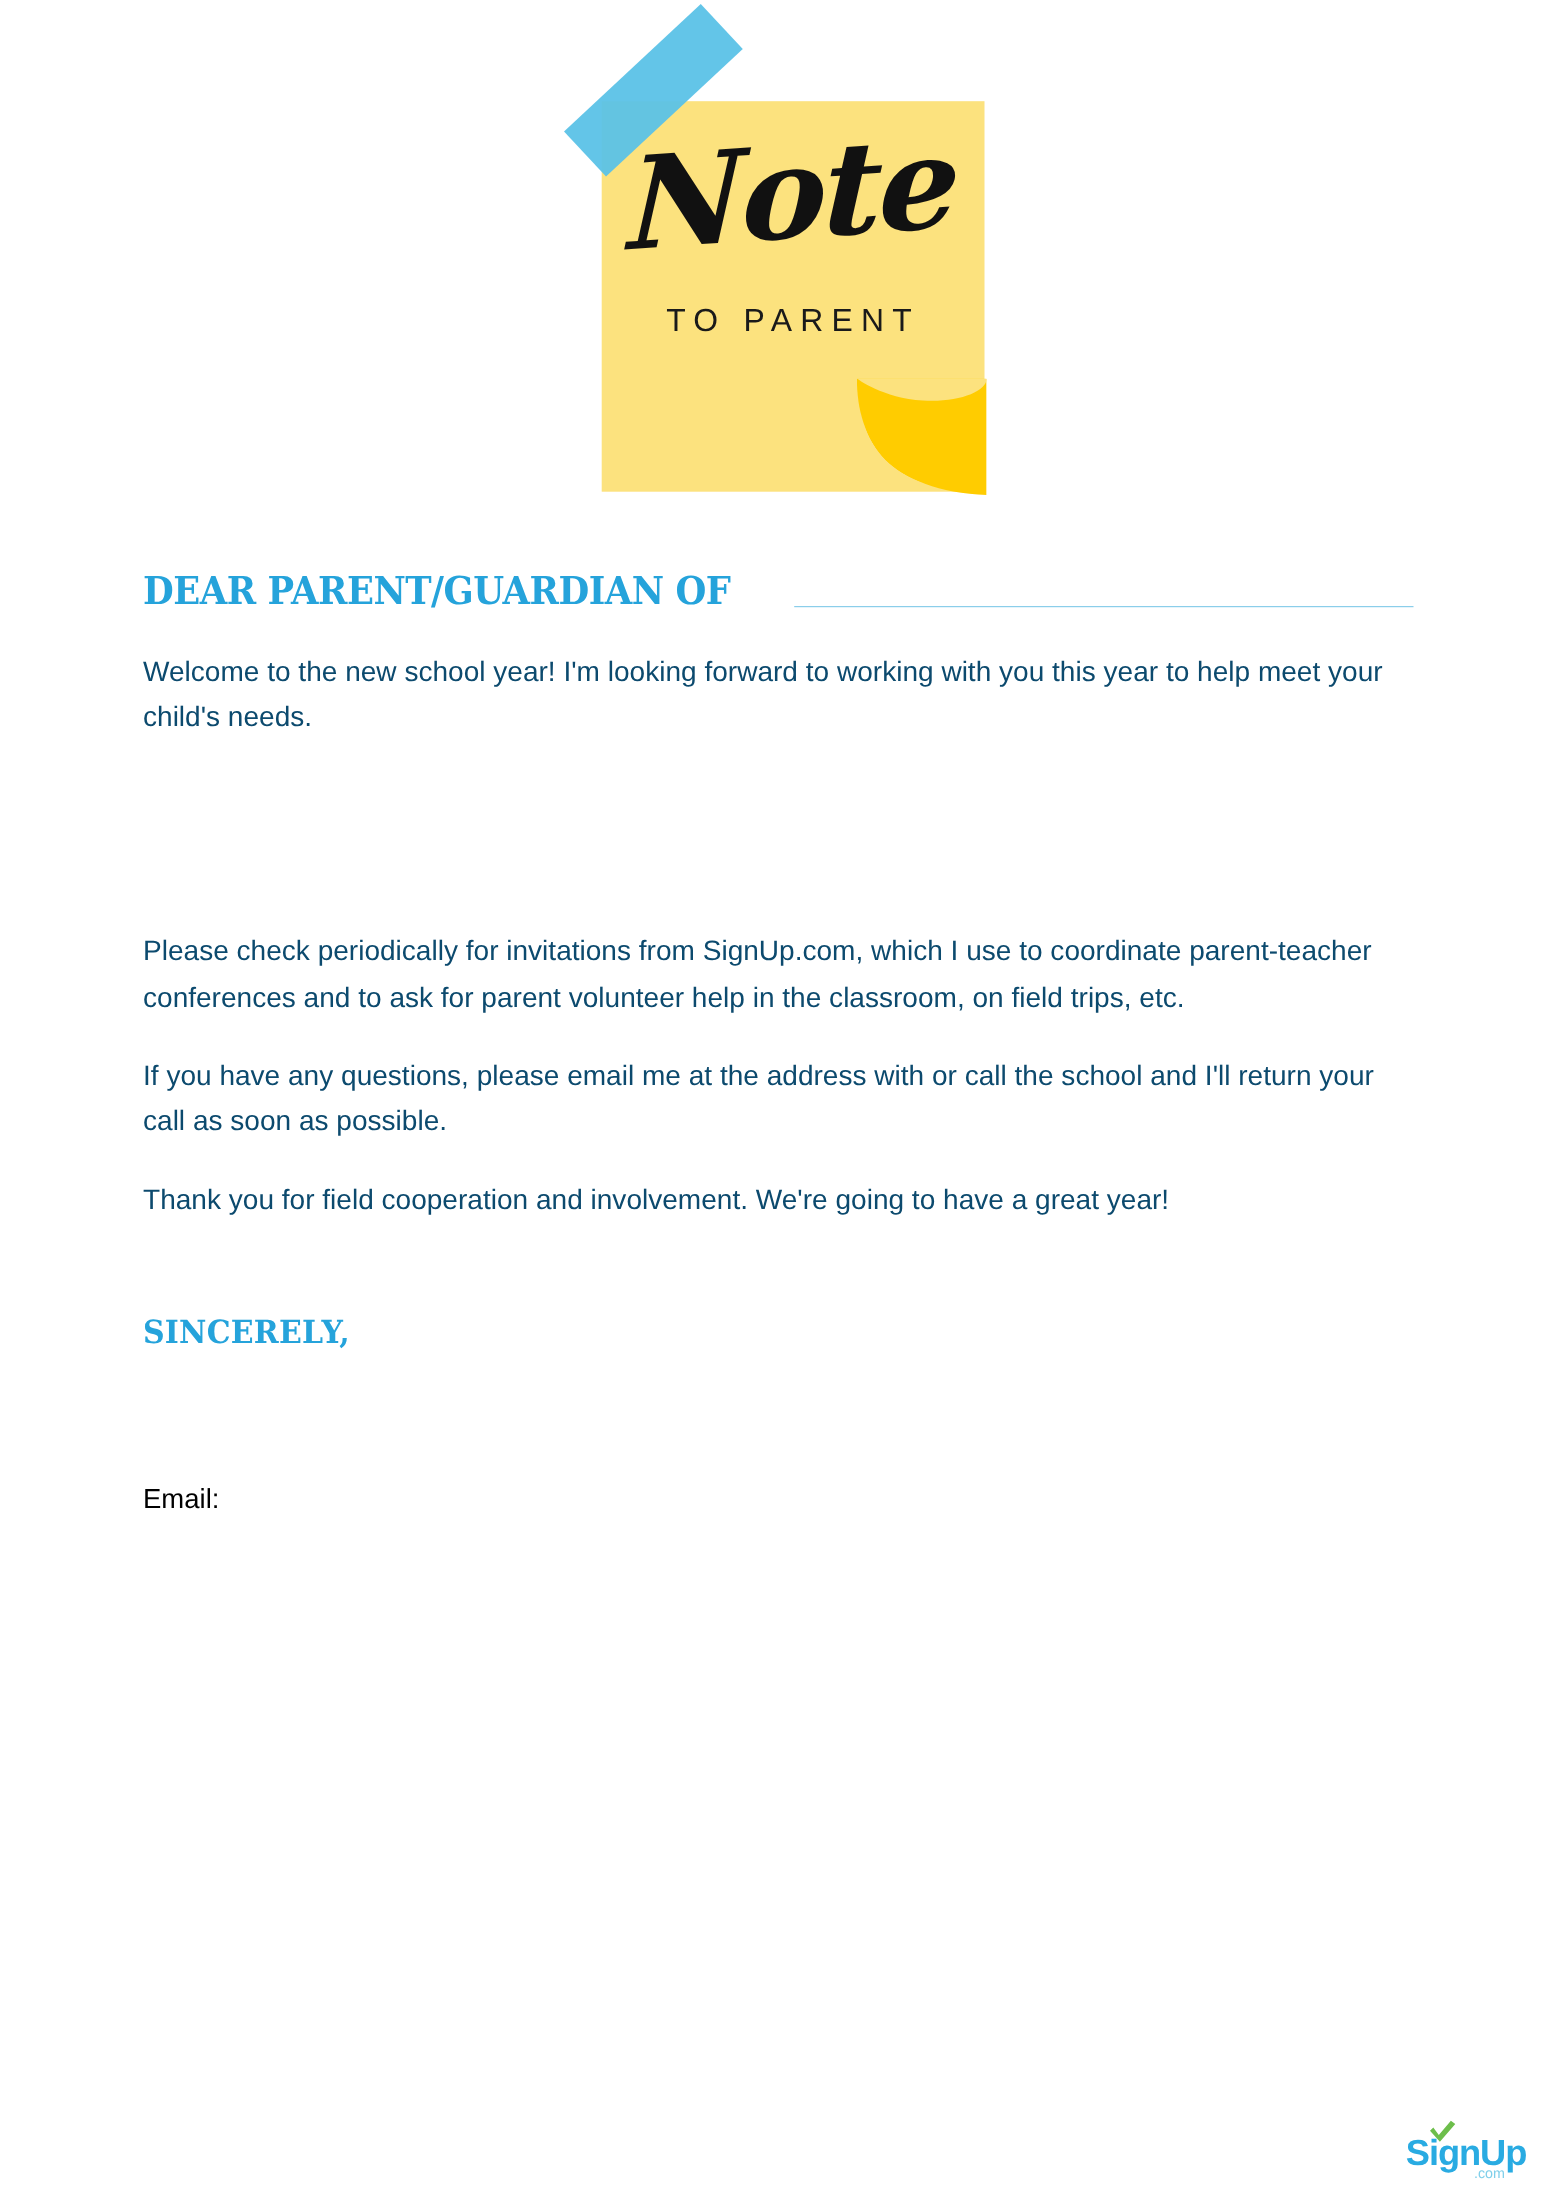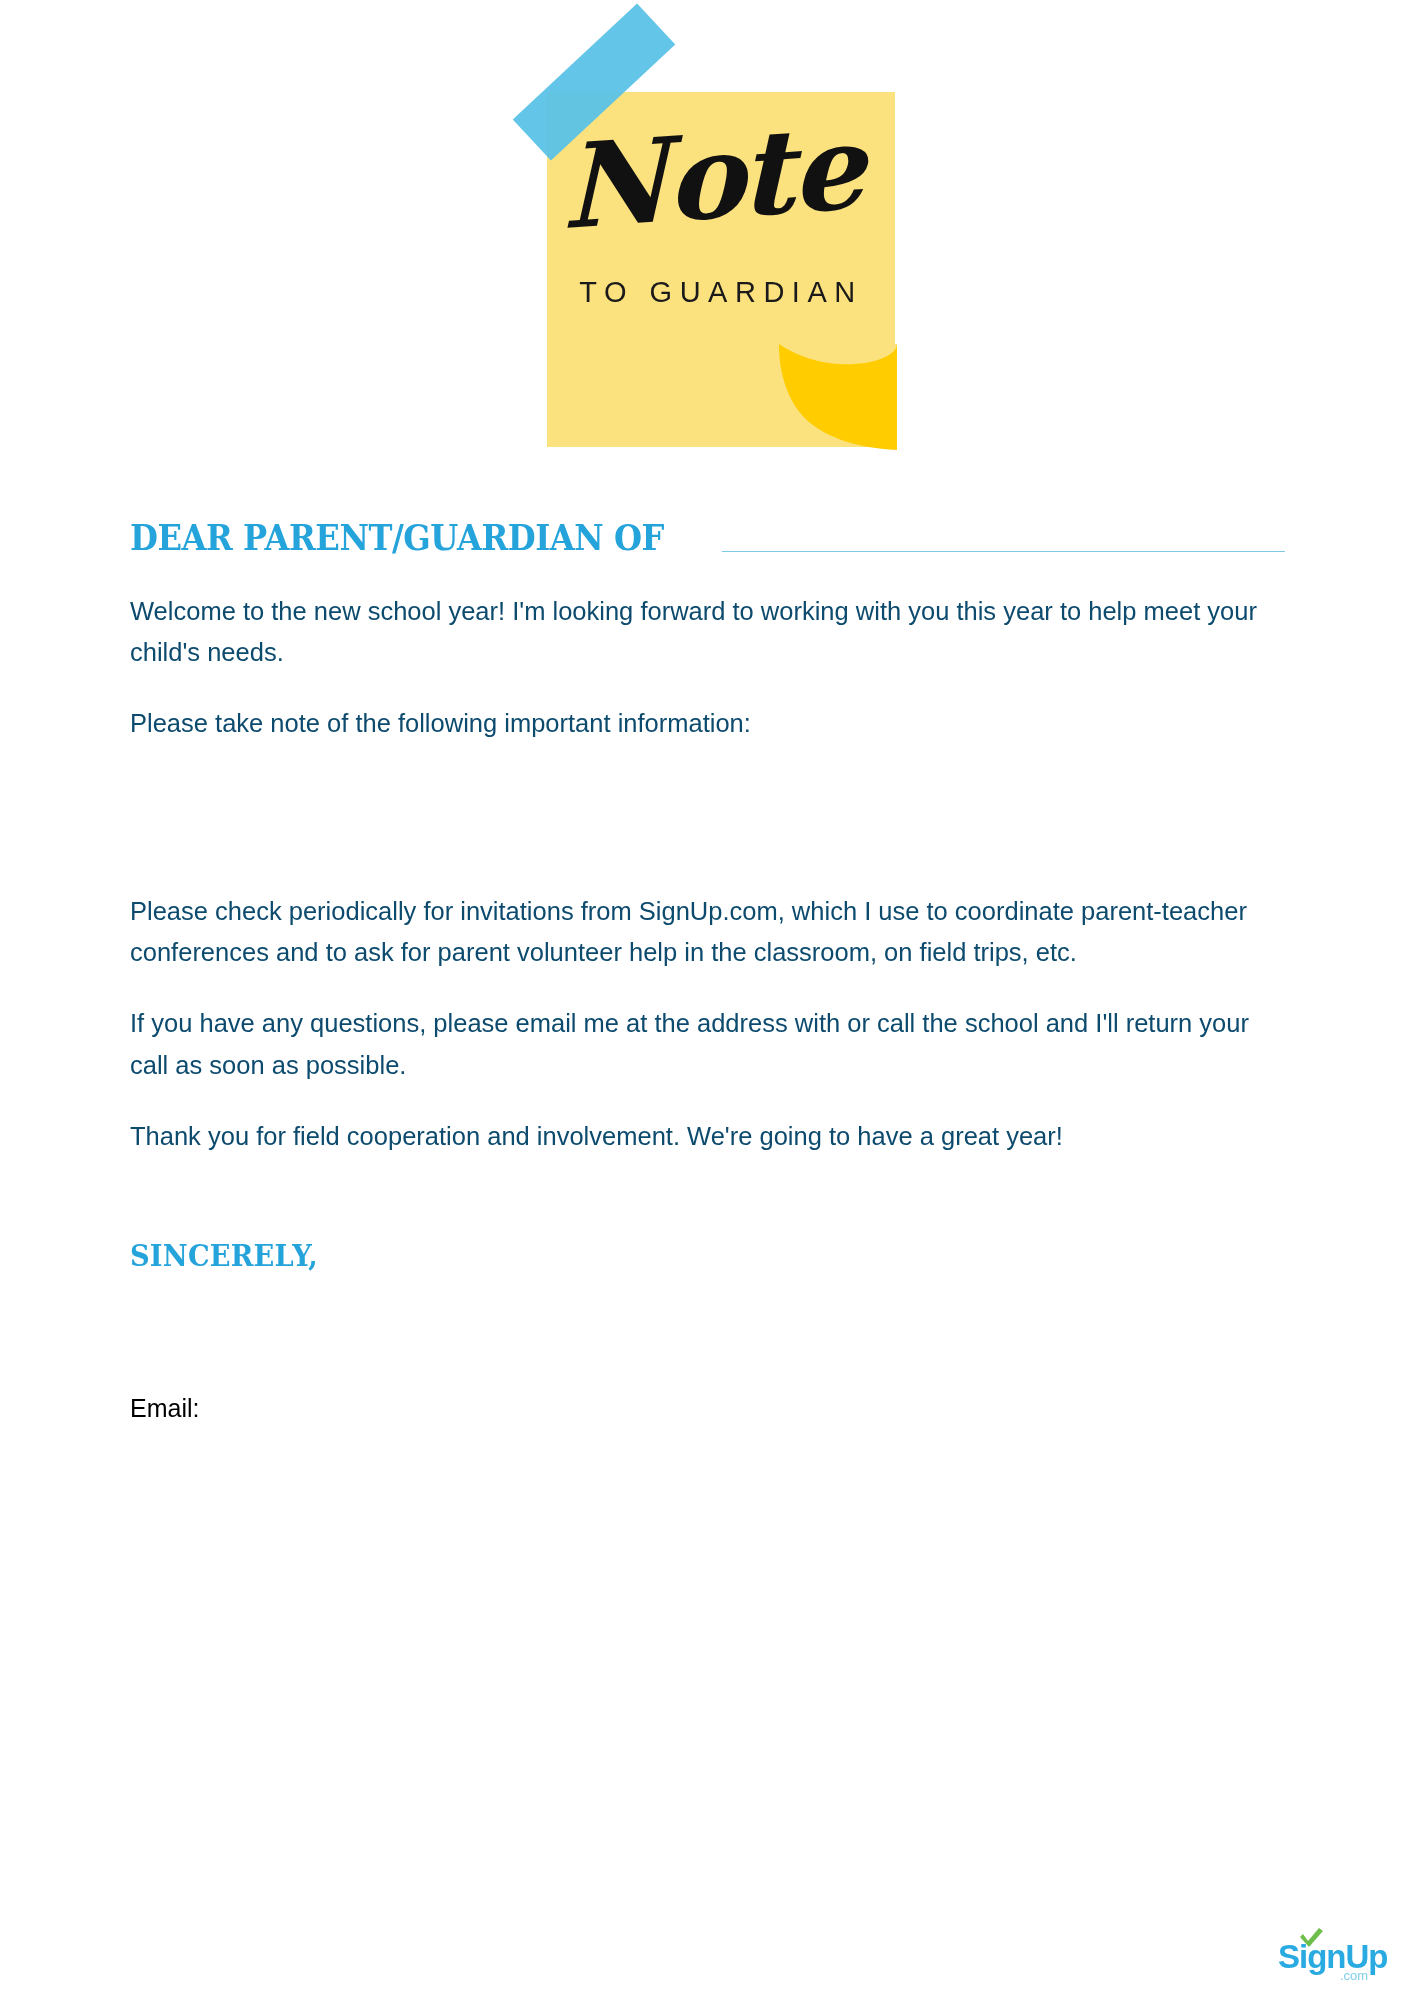--- a/index.html
+++ b/index.html
@@ -197,21 +197,21 @@
 
   <div class="logo-block">
     <div class="logo-wrap">
 
       <div class="tape"></div>
 
       <div class="note-paper"></div>
 
       <div class="note-script">Note</div>
 
-      <div class="note-sub">TO GUARDIAN</div>
+      <div class="note-sub">TO PARENT</div>
 
       <div class="note-fold">
         <svg width="118" height="106" viewBox="0 0 118 106" xmlns="http://www.w3.org/2000/svg">
           <path d="M2,2 C2,62 28,100 116,104 L116,2 Z" fill="#FFCC00"></path>
           <path d="M116,104 L116,2 L2,2 C2,2 30,20 62,22 C96,24 116,16 116,4 Z" fill="#FFCC00"></path>
           <path d="M116,104 C28,100 2,62 2,2 L2,2 C40,26 80,24 116,6 Z" fill="#FFCC00"></path>
           <path d="M0,0 L118,0 L118,106 Z" fill="none"></path>
           <path d="M118,106 L118,0 L0,0 C0,58 30,102 118,106 Z" fill="#FFCC00"></path>
           <path d="M0,0 C0,0 24,18 60,20 C92,22 118,12 118,0 L0,0 Z" fill="#FCE27E"></path>
         </svg>
@@ -222,21 +222,20 @@
 
   <div class="letter">
 
     <div class="salutation-row">
       <div class="salutation">DEAR PARENT/GUARDIAN OF</div>
       <div class="fill-line"></div>
     </div>
 
     <p class="body-text">Welcome to the new school year! I'm looking forward to working with you this year to help meet your child's needs.</p>
 
-    <p class="body-text tight">Please take note of the following important information:</p>
 
 
     <div class="gap-after-list"></div>
 
     <p class="body-text">Please check periodically for invitations from SignUp.com, which I use to coordinate parent-teacher conferences and to ask for parent volunteer help in the classroom, on field trips, etc.</p>
 
     <p class="body-text">If you have any questions, please email me at the address with or call the school and I'll return your call as soon as possible.</p>
 
     <p class="body-text">Thank you for field cooperation and involvement. We're going to have a great year!</p>
 

